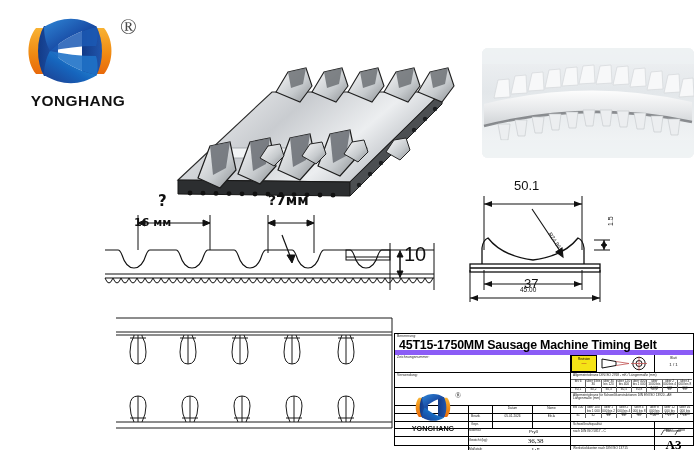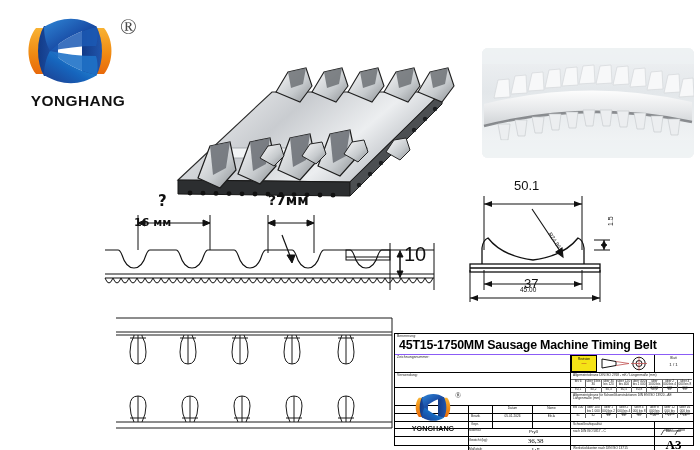--- a/index.html
+++ b/index.html
@@ -400,21 +400,21 @@
           <path d="M70,116 L86,116"></path>
           <path d="M122,116 L138,116"></path>
         <path d="M174,116 L190,116"></path>
           <path d="M226,116 L242,116"></path>
       </g>
     </svg>
   </div>
 
   <div class="tblock">
 
-    <div class="tb-row" style="height:21px;border-bottom:1px solid #8b5cf6;justify-content:center;">
+    <div class="tb-row" style="height:21px;border-bottom:5px solid #8b5cf6;justify-content:center;">
       <div class="tb-cell" style="width:100%;border-right:none;">
         <div class="tb-lbl">Benennung:</div>
         <div class="tb-title">45T15-1750MM Sausage Machine Timing Belt</div>
       </div>
     </div>
 
     <div class="tb-row" style="height:18px;border-bottom:1px solid #000;">
       <div class="tb-cell" style="width:176px;">
         <div class="tb-lbl">Zeichnungsnummer:</div>
         <div class="tb-lbl" style="font-size:5px;padding-top:2px;"></div>

